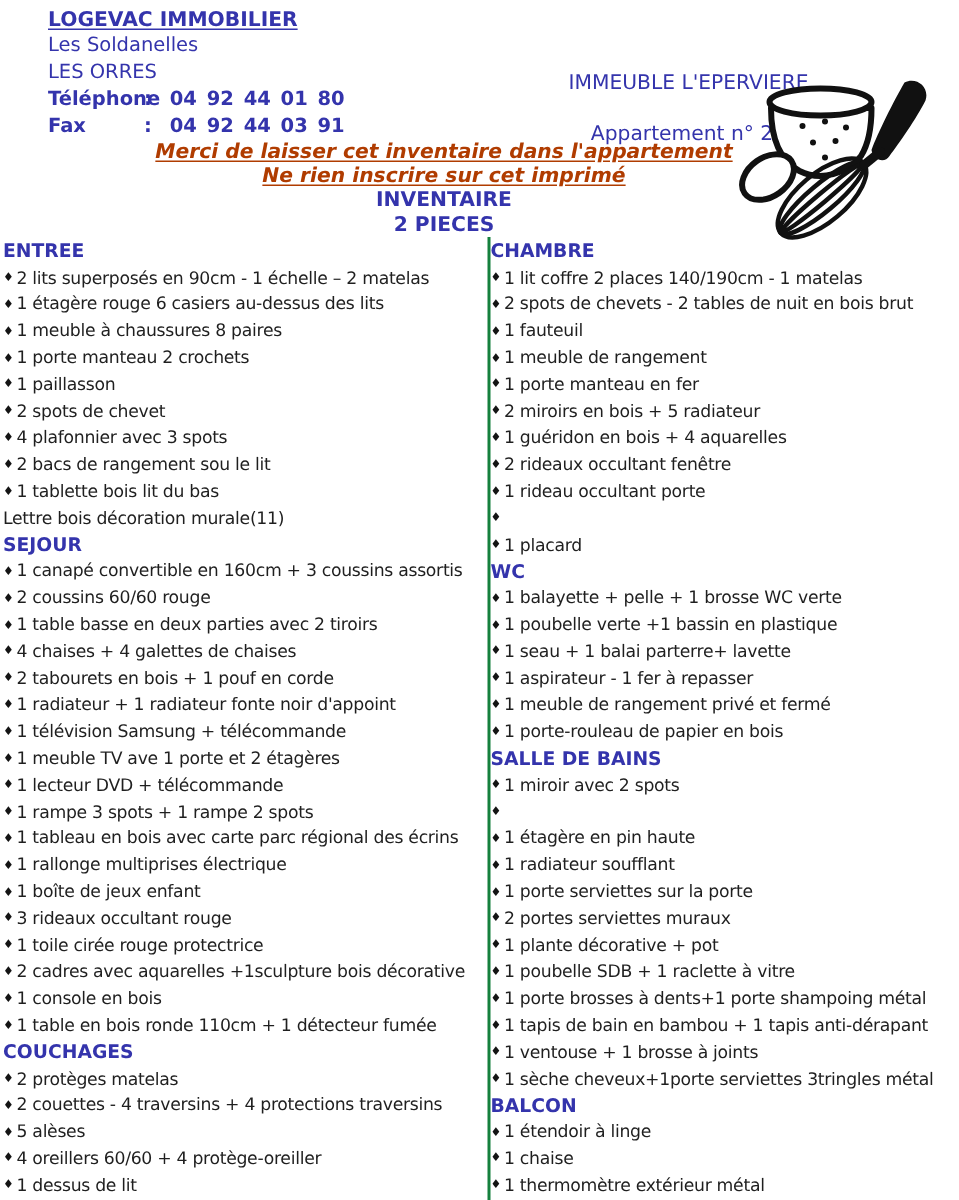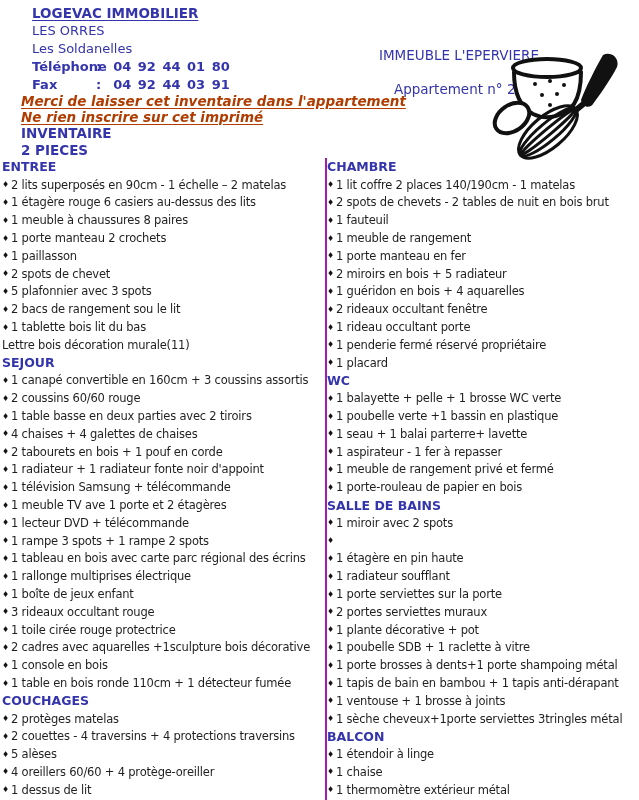--- a/index.html
+++ b/index.html
@@ -12,43 +12,43 @@
   .agency .name{font-weight:bold;font-size:13.5px;text-decoration:underline;text-underline-offset:2px;}
   .agency .contact{font-weight:bold;}
   .agency .lbl{display:inline-block;width:64px;}
   .agency .val{margin-left:12px;word-spacing:2px;text-align:center;}
   .building{position:absolute;left:330px;top:7px;width:258px;text-align:center;
     color:#3434ac;font-weight:normal;font-size:13.5px;margin-top:40px;}
   .building .apt{margin-top:18px;}
   
   .clipart{position:absolute;left:486px;top:52px;width:148px;height:112px;}
   
-  .centerblock{position:absolute;left:0;top:93px;width:592px;text-align:left;line-height:16.2px;padding-left:21px;}
+  .centerblock{position:absolute;left:0;top:93px;width:592px;text-align:center;line-height:16.2px;}
   .notice{color:#b03c00;font-weight:bold;font-style:italic;font-size:13.5px;
     text-decoration:underline;text-underline-offset:2px;}
   .doc-title{color:#3434ac;font-weight:bold;font-size:13.5px;}
   
   .columns{position:absolute;left:0;top:158px;width:639px;height:642px;display:flex;}
-  .col-left{width:327px;box-sizing:border-box;border-right:2px solid #a21caf;padding-left:2px;overflow:hidden;}
+  .col-left{width:327px;box-sizing:border-box;border-right:2px solid #15803d;padding-left:2px;overflow:hidden;}
   .col-right{flex:1;padding-left:0;overflow:hidden;}
   .section-title{height:17.8px;display:flex;align-items:center;font-weight:bold;
     color:#3434ac;font-size:12.5px;}
   .line{height:17.8px;display:flex;align-items:center;font-size:11.5px;
     letter-spacing:-0.2px;white-space:nowrap;color:#1f1f1f;}
   .line .bullet{width:9px;flex:none;font-size:8px;color:#141414;}
 </style>
 </head>
 <body>
 
 <div class="page">
 
   <div class="agency">
     <div class="name">LOGEVAC IMMOBILIER</div>
+    <div>Les Soldanelles</div>
     <div>LES ORRES</div>
-    <div>Les Soldanelles</div>
     <div class="contact"><span class="lbl">Téléphone</span><span>:</span><span class="val">04 92 44 01 80</span></div>
     <div class="contact"><span class="lbl">Fax</span><span>:</span><span class="val">04 92 44 03 91</span></div>
   </div>
 
   <div class="building">
     <div>IMMEUBLE L'EPERVIERE</div>
     <div class="apt">Appartement n° 25</div>
   </div>
 
   <svg class="clipart" viewBox="0 0 148 112" aria-hidden="true">
@@ -106,21 +106,21 @@
         <div class="line">
           <span class="bullet">♦</span>
           <span>1 paillasson</span>
         </div>
         <div class="line">
           <span class="bullet">♦</span>
           <span>2 spots de chevet</span>
         </div>
         <div class="line">
           <span class="bullet">♦</span>
-          <span>5 plafonnier avec 3 spots</span>
+          <span>4 plafonnier avec 3 spots</span>
         </div>
         <div class="line">
           <span class="bullet">♦</span>
           <span>2 bacs de rangement sou le lit</span>
         </div>
         <div class="line">
           <span class="bullet">♦</span>
           <span>1 tablette bois lit du bas</span>
         </div>
         <div class="line">
@@ -254,21 +254,20 @@
         <div class="line">
           <span class="bullet">♦</span>
           <span>2 rideaux occultant fenêtre</span>
         </div>
         <div class="line">
           <span class="bullet">♦</span>
           <span>1 rideau occultant porte</span>
         </div>
         <div class="line">
           <span class="bullet">♦</span>
-          <span>1 penderie fermé réservé propriétaire</span>
         </div>
         <div class="line">
           <span class="bullet">♦</span>
           <span>1 placard</span>
         </div>
         <div class="section-title">WC</div>
         <div class="line">
           <span class="bullet">♦</span>
           <span>1 balayette + pelle + 1 brosse WC verte</span>
         </div>

